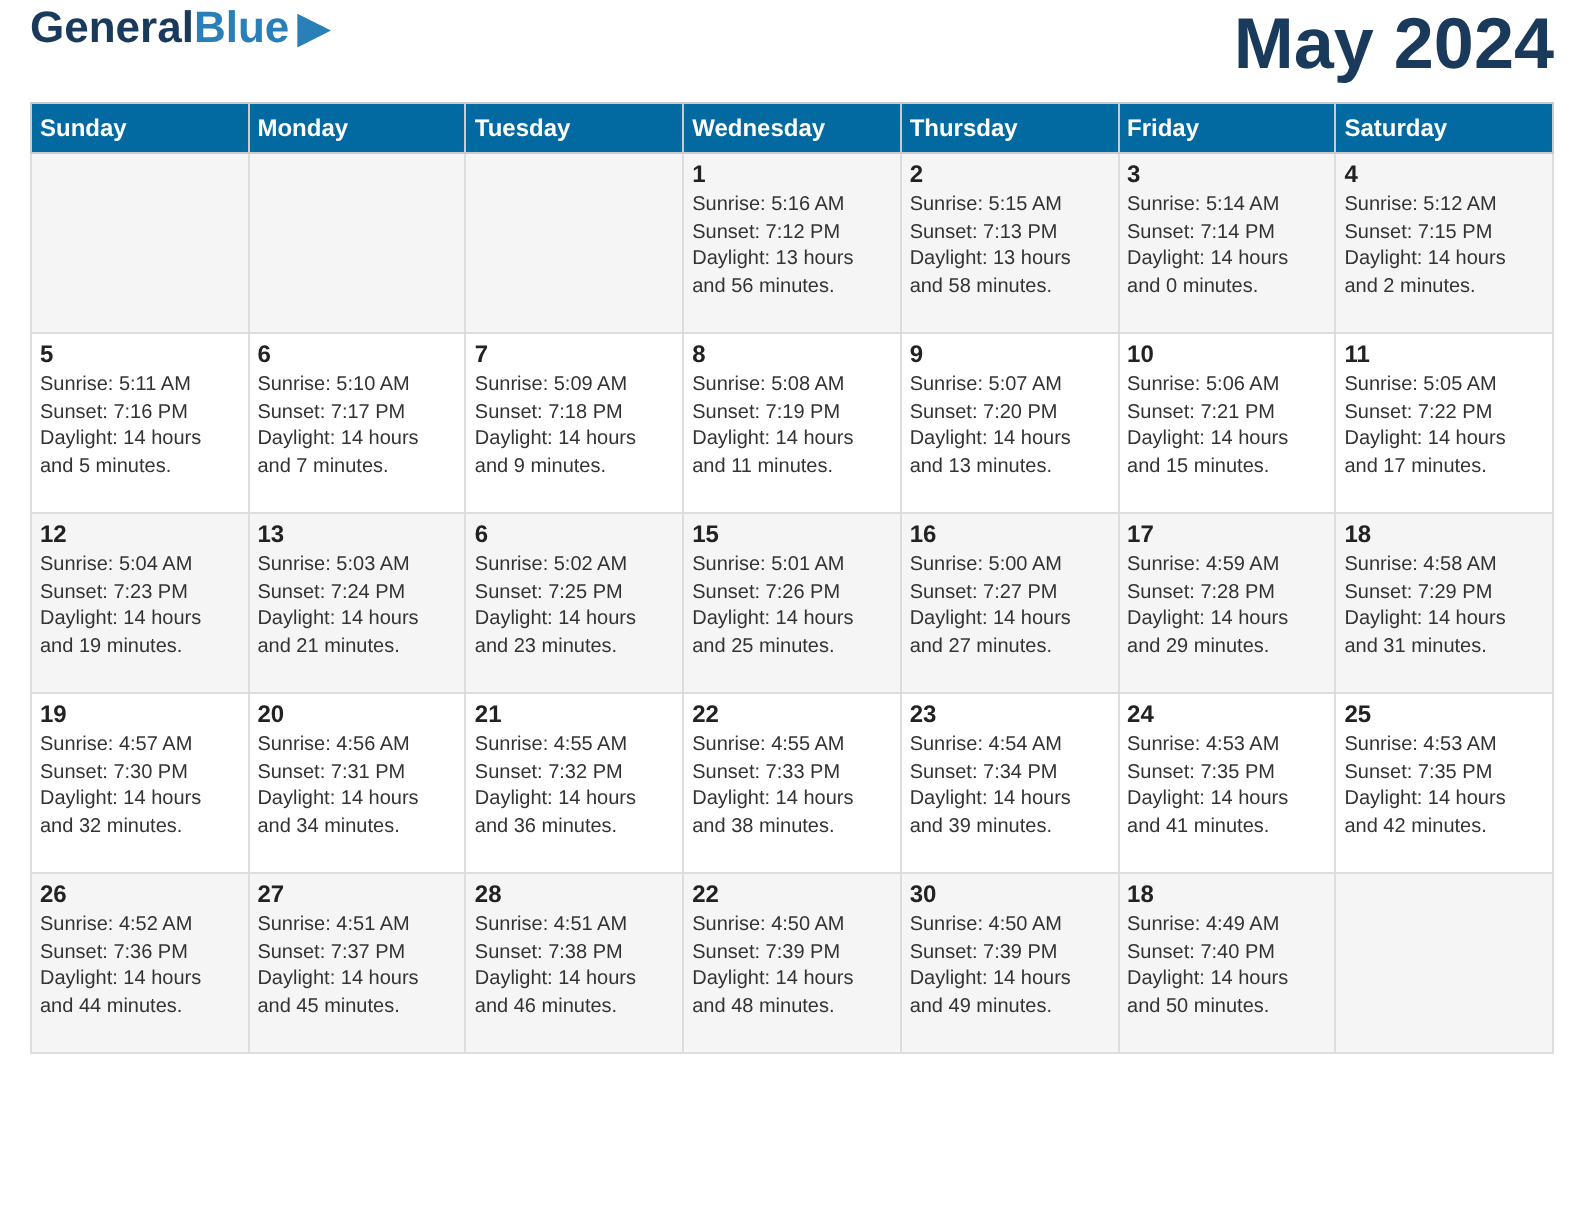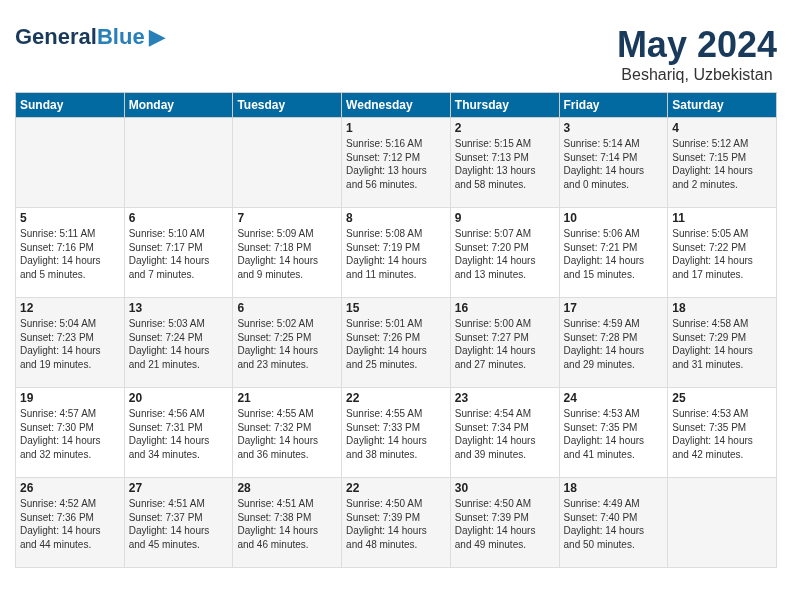--- a/index.html
+++ b/index.html
@@ -4,21 +4,21 @@
   <style>
     * { box-sizing: border-box; margin: 0; padding: 0; }
     body {
       font-family: Arial, sans-serif;
       background: #fff;
       width: 792px;
       min-height: 612px;
     }
     .container {
       width: 792px;
-      padding: 24px 15px 15px 15px;
+      padding: 1px 15px 15px 15px;
     }
     .header {
       display: flex;
       justify-content: space-between;
       align-items: flex-start;
       margin-bottom: 8px;
     }
     .logo {
       display: flex;
       flex-direction: column;
@@ -95,21 +95,20 @@
     <div class="logo">
       <div style="display:flex;align-items:center;">
         <span class="logo-text">
           <span style="color:#1a3a5c;">General</span><span style="color:#2980b9;">Blue</span>
         </span>
         <span style="margin-left:4px;color:#2980b9;font-size:22px;">▶</span>
       </div>
     </div>
     <div class="title-block">
       <div class="title-month">May 2024</div>
-      <div class="title-location">Beshariq, Uzbekistan</div>
     </div>
   </div>
 
   <table>
     <thead>
       <tr>
         <th>Sunday</th>
         <th>Monday</th>
         <th>Tuesday</th>
         <th>Wednesday</th>

